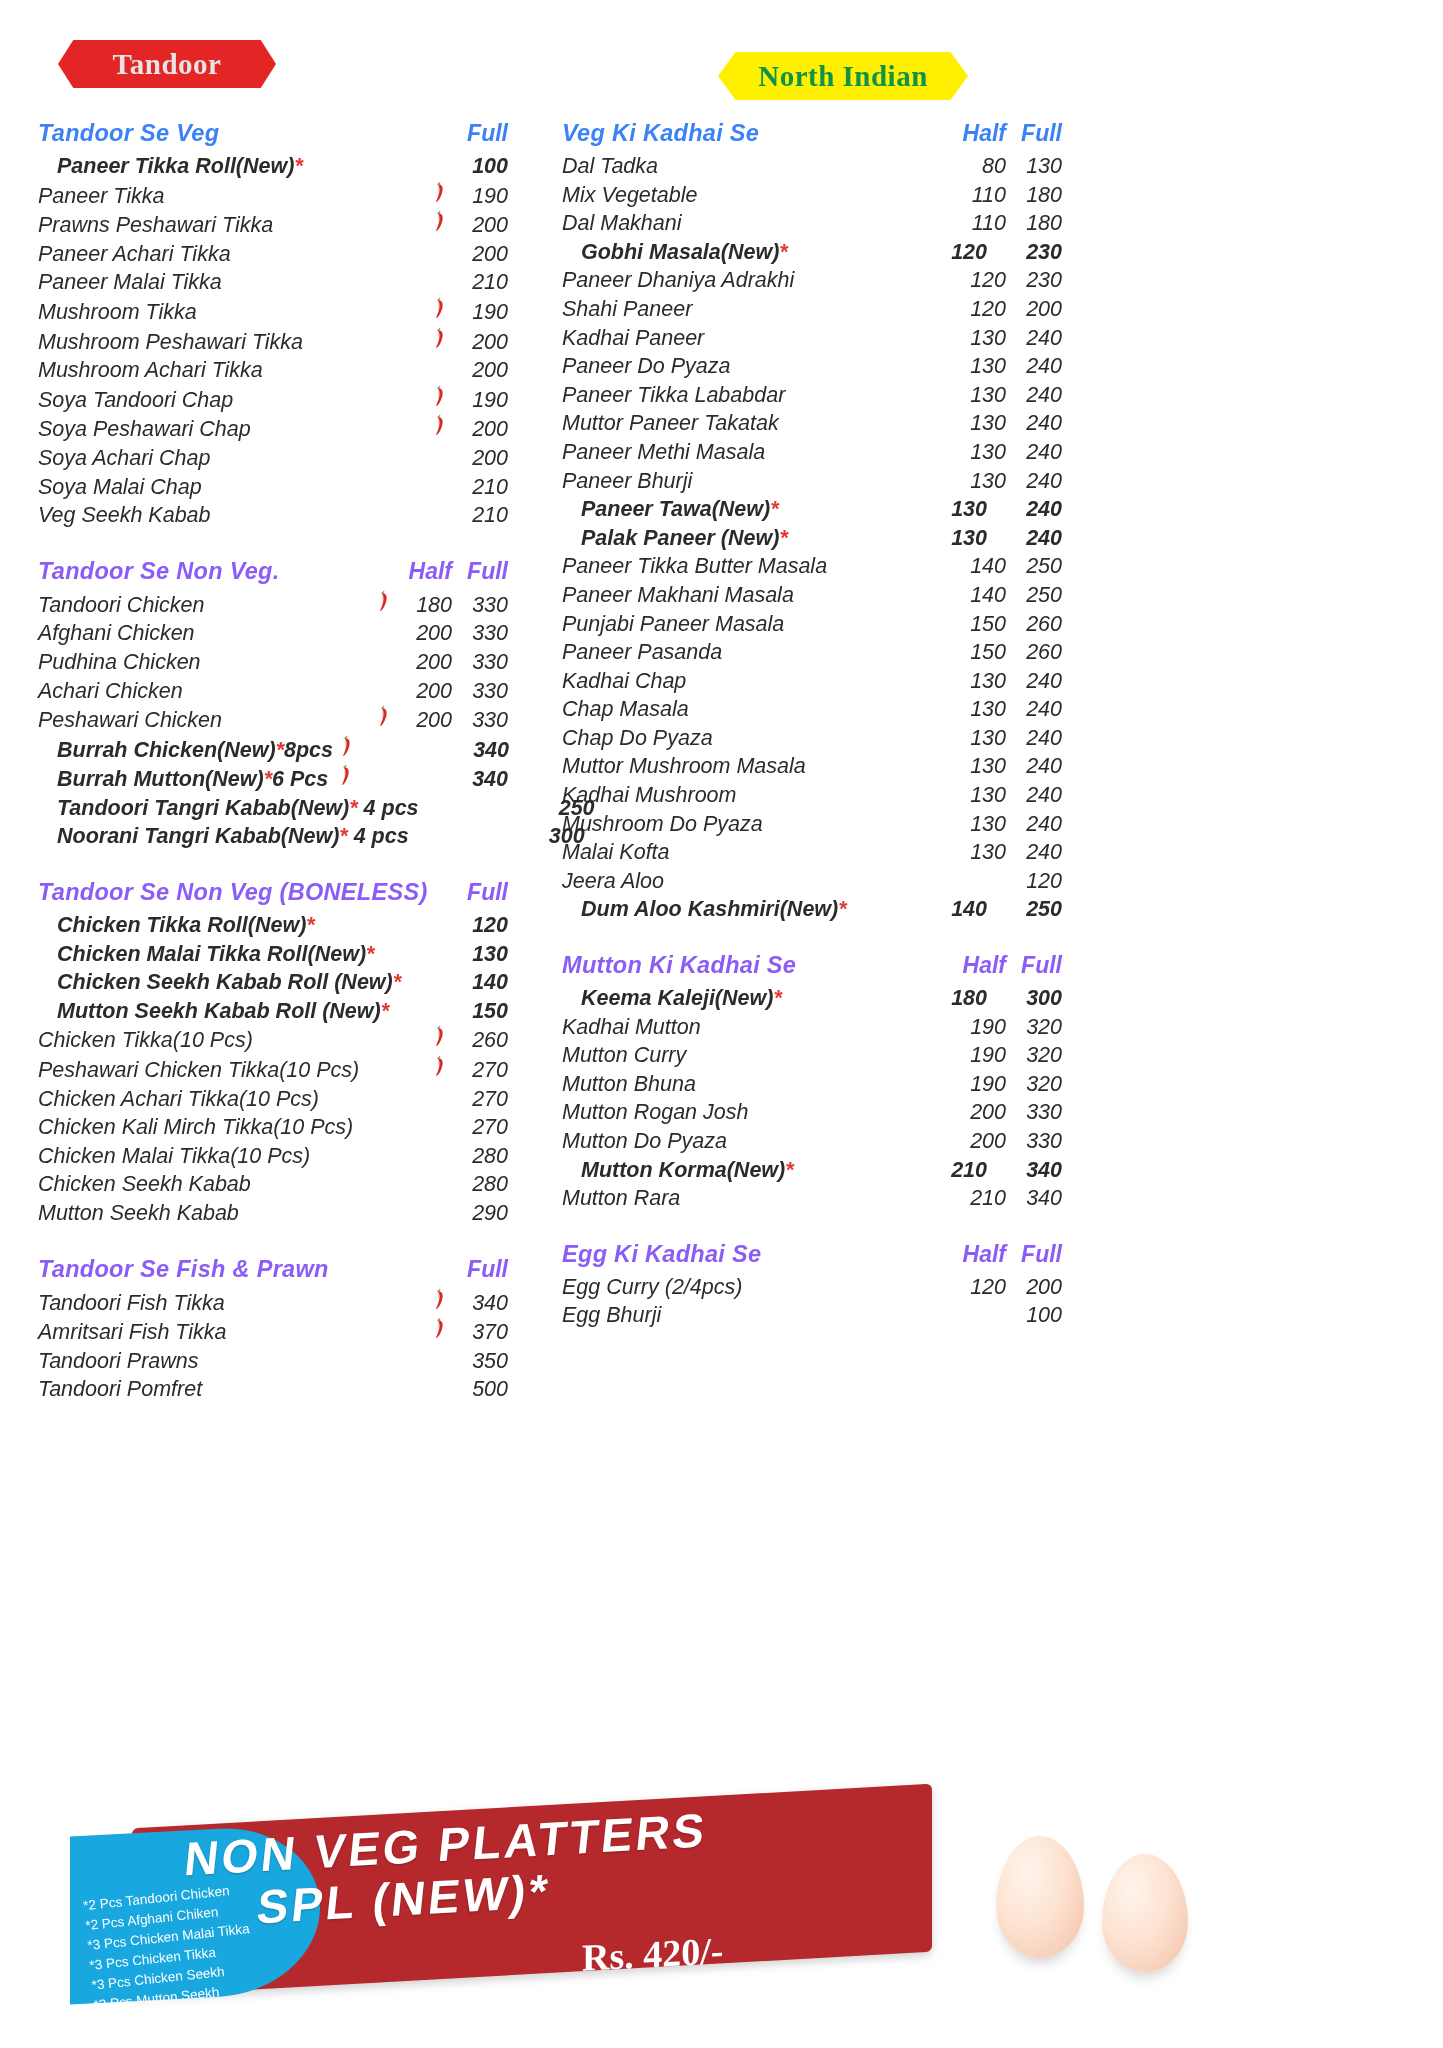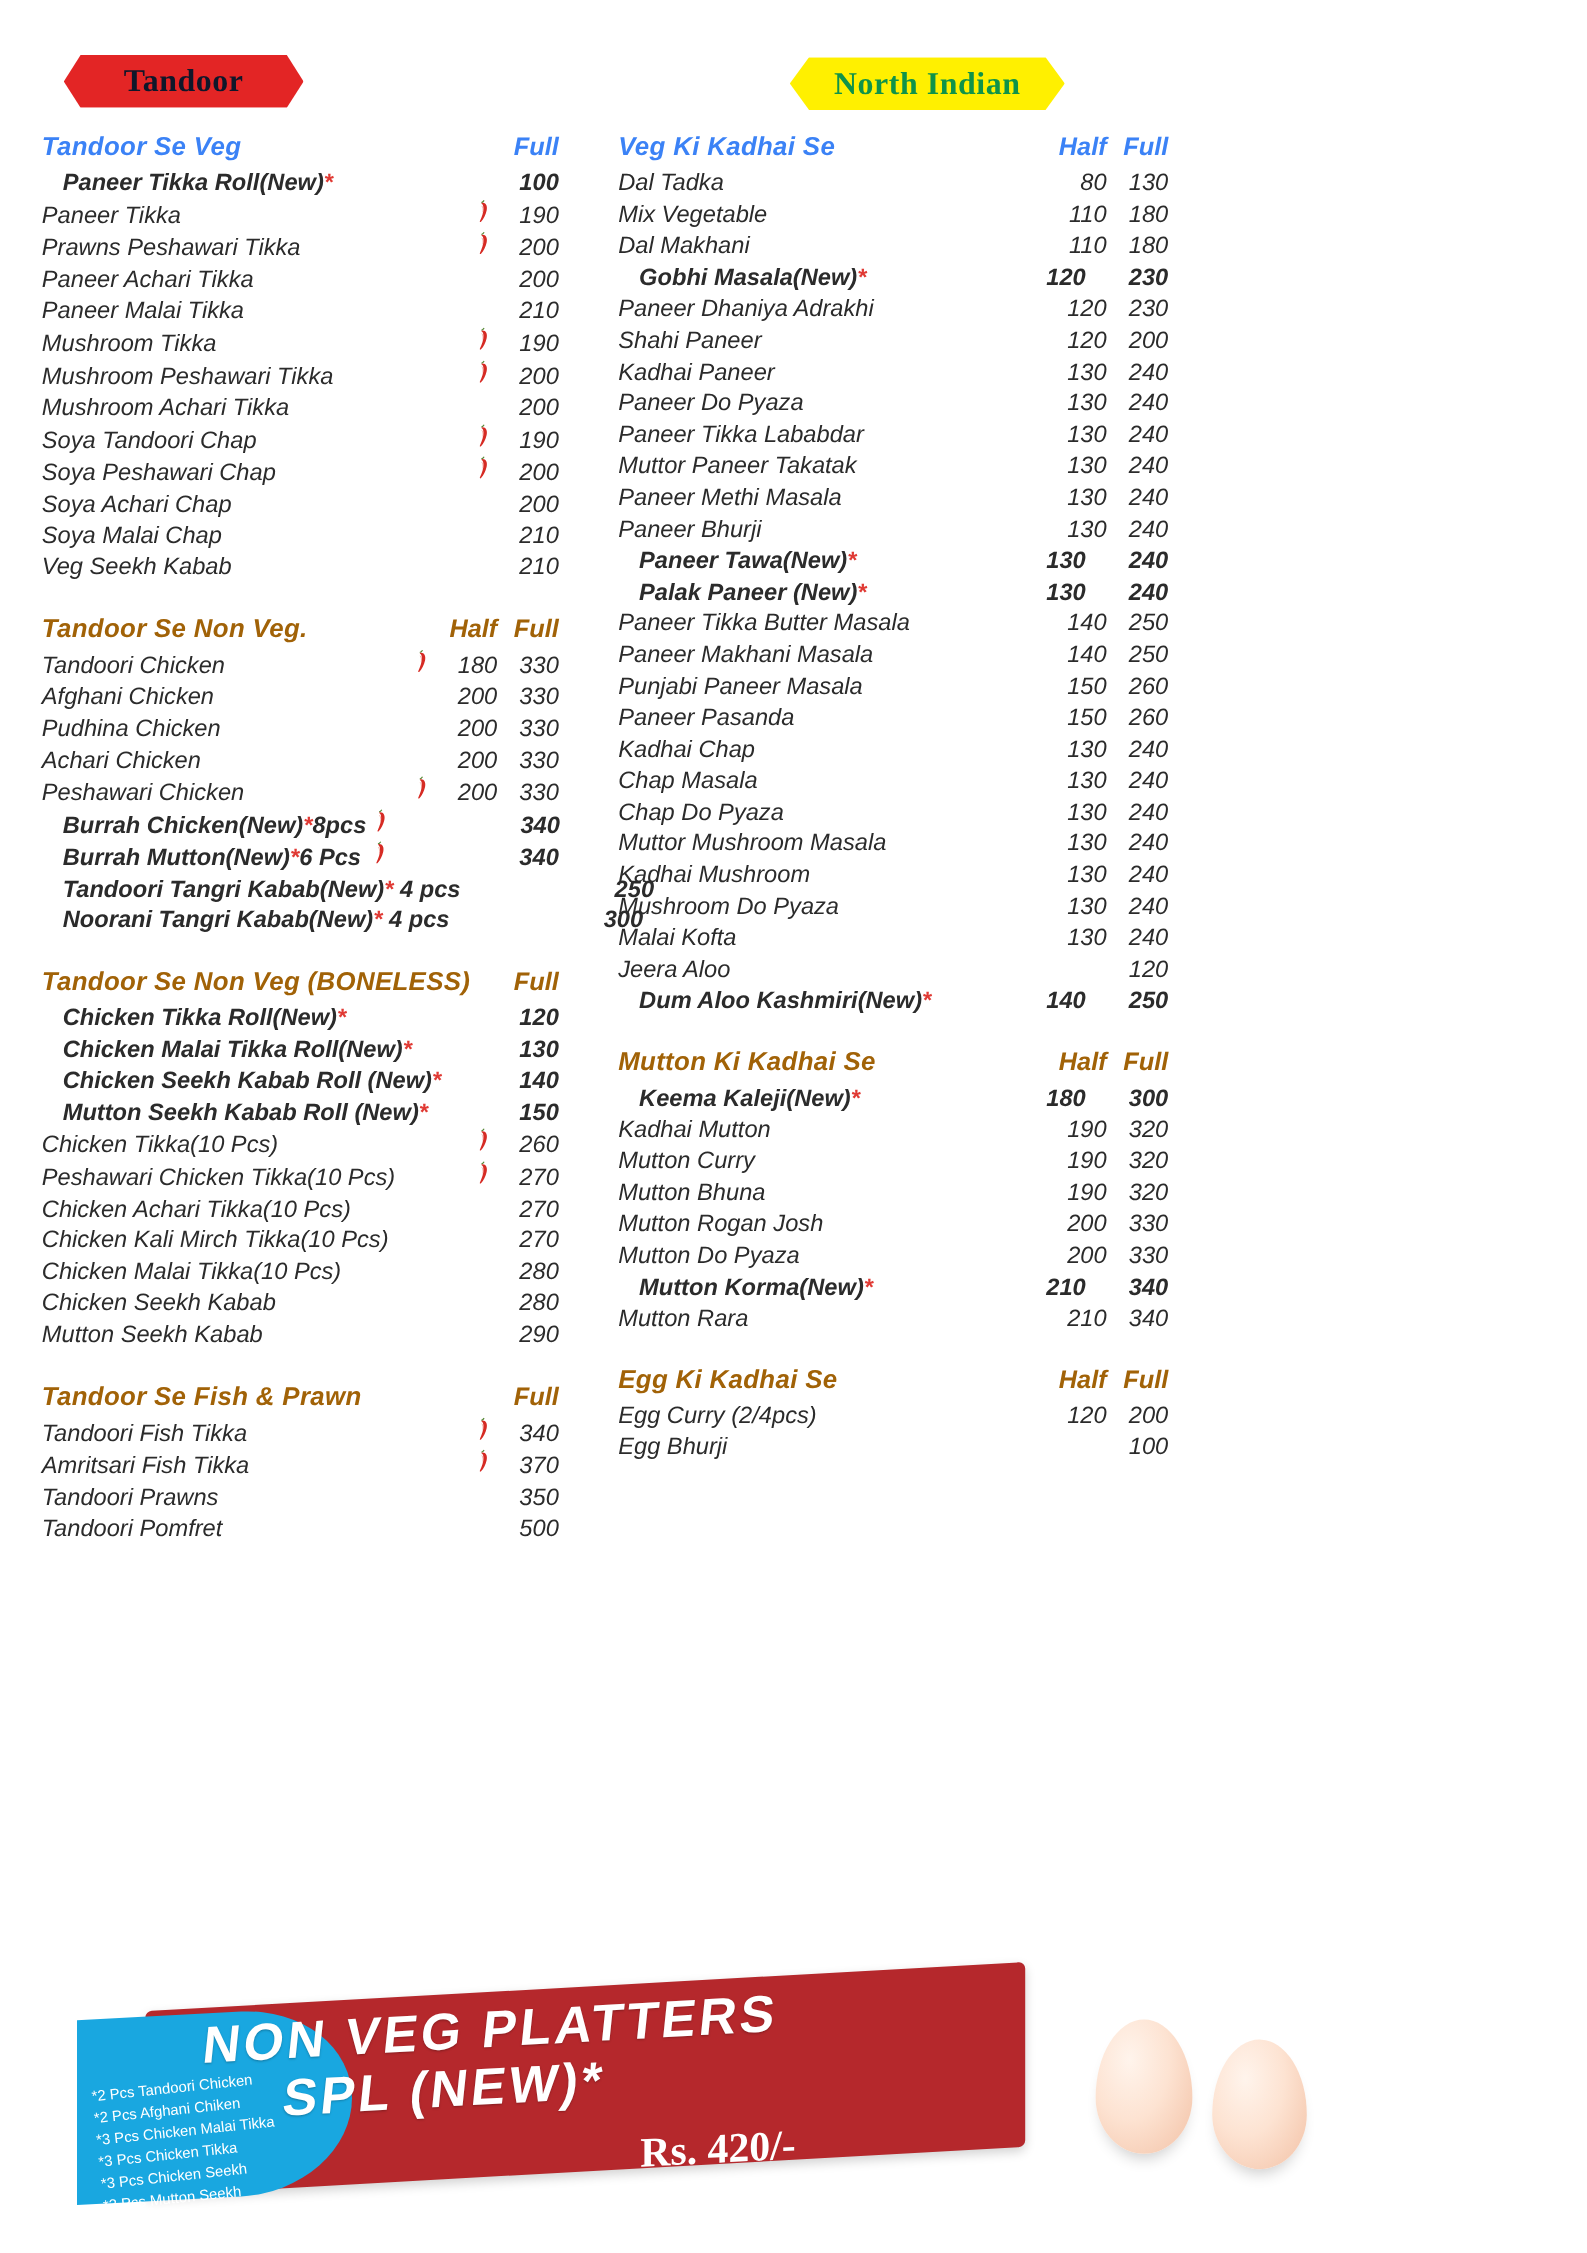--- a/index.html
+++ b/index.html
@@ -17,22 +17,22 @@
     position: absolute;
     height: 48px;
     display: flex; align-items: center; justify-content: center;
     font-family: "Liberation Serif", serif;
     font-weight: bold;
     font-size: 29px;
     letter-spacing: .5px;
     clip-path: polygon(0% 50%, 7% 0%, 93% 0%, 100% 50%, 93% 100%, 7% 100%);
   }
   .banner-tandoor {
-    left: 58px; top: 50px; width: 218px;
-    background: #e32525; color: #0f172a;
+    left: 58px; top: 40px; width: 218px;
+    background: #e32525; color: #e5e5e5;
   }
   .banner-north {
     left: 718px; top: 52px; width: 250px;
     background: #fff000; color: #0f9349;
   }
 
   
   .cols { position: absolute; top: 118px; left: 0; right: 0; }
   .col { position: absolute; top: 0; }
   .col-left  { left: 38px;  width: 470px; }
@@ -48,21 +48,21 @@
     line-height: 30px;
     padding-bottom: 4px;
   }
   .sec-head .title { flex: 1 1 auto; letter-spacing: .3px; }
   .sec-head .ch, .sec-head .cf {
     flex: 0 0 auto; text-align: right; font-size: 23px;
   }
   .sec-head .ch { width: 56px; }
   .sec-head .cf { width: 56px; }
   .green { color: #3b82f6; }
-  .red   { color: #a16207; align-items: center; }
+  .red   { color: #8b5cf6; align-items: center; }
 
   
   .item {
     display: flex; align-items: baseline;
     font-style: italic;
     font-size: 21.5px;
     line-height: 28.6px;
     color: #2b2b2b;
   }
   .item .name { flex: 1 1 auto; white-space: nowrap; }

